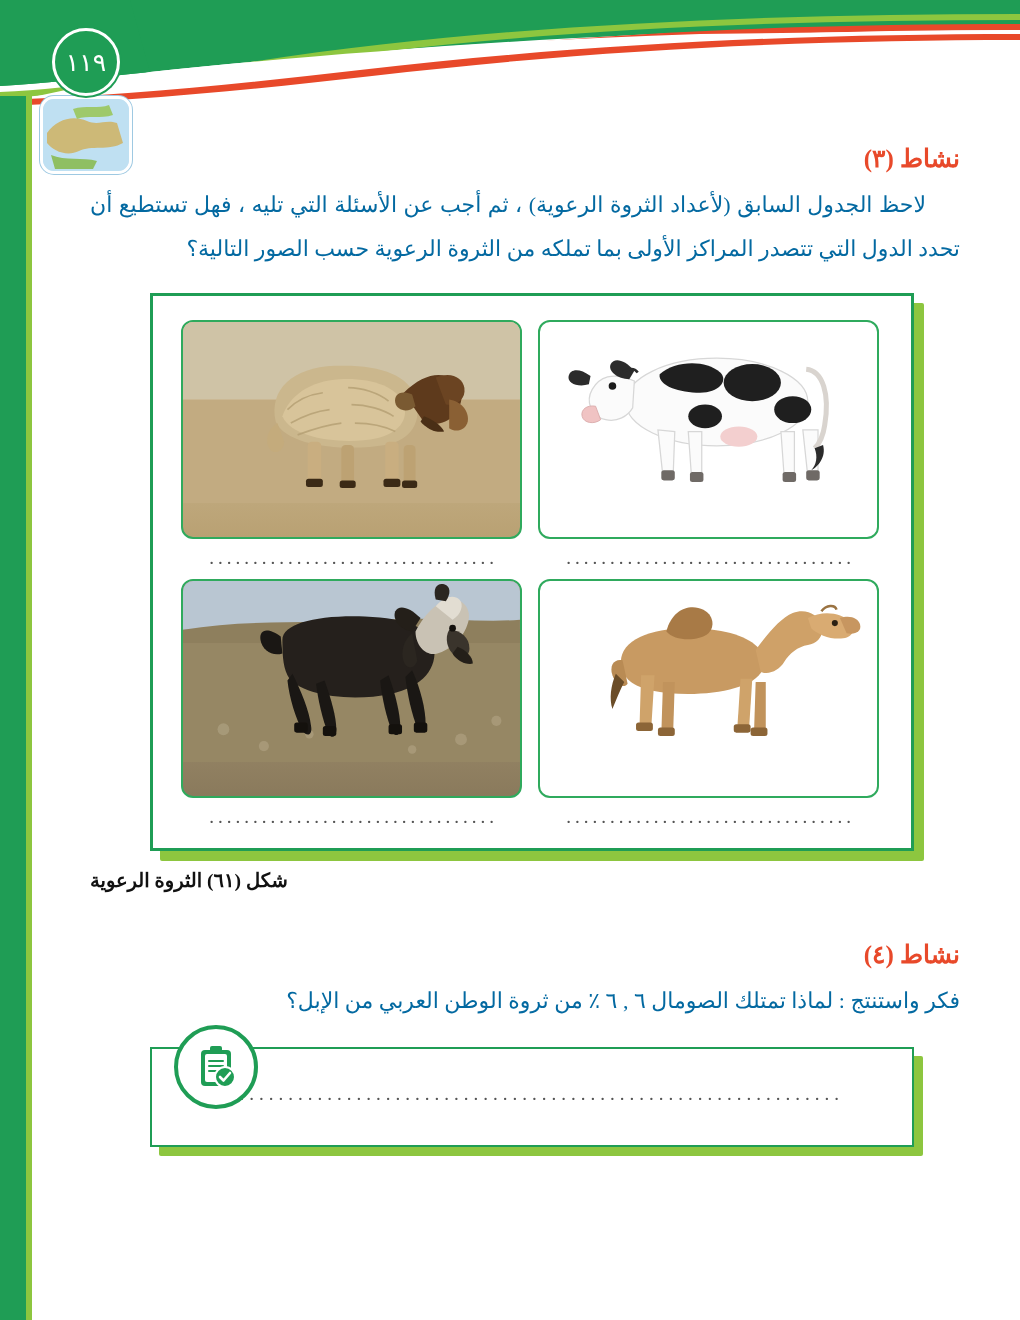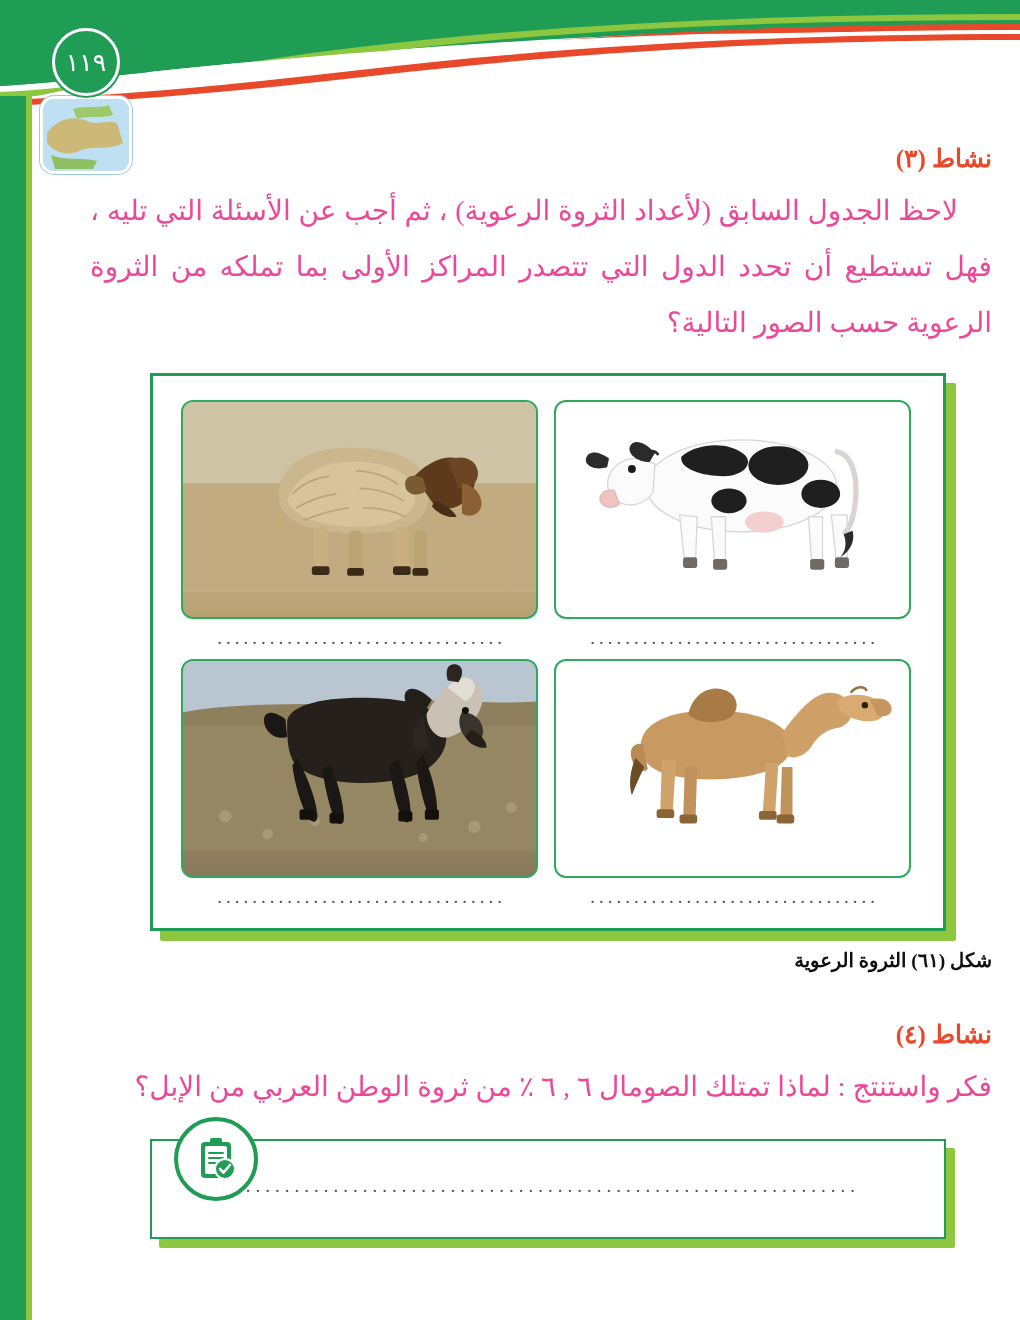--- a/index.html
+++ b/index.html
@@ -29,30 +29,30 @@
     position:absolute;top:96px;left:40px;width:86px;height:72px;border-radius:14px;
     background:#cfe6f5;border:3px solid #ffffff;overflow:hidden;z-index:5;
     box-shadow:0 0 0 1px #9ec9e2;
   }
 
   
   .left-strip{position:absolute;top:96px;left:0;width:26px;height:1224px;background:#1f9d55;}
   .left-strip2{position:absolute;top:96px;left:26px;width:6px;height:1224px;background:#8dc63f;}
 
   
-  .content{position:absolute;top:130px;right:0;width:930px;padding:0 28px 0 0;box-sizing:border-box;}
+  .content{position:absolute;top:130px;right:0;width:930px;padding:0 60px 0 0;box-sizing:border-box;}
 
   .activity-title{
     color:#e8492a;font-size:25px;font-weight:bold;
     font-family:"Liberation Serif",serif;margin:14px 0 10px 0;text-align:right;
   }
   .activity-title.a4{color:#e8492a;margin-top:48px;}
 
   .para{
-    font-size:28px;line-height:2.0;color:#ec4899;text-align:justify;
+    font-size:22px;line-height:2.0;color:#0369a1;text-align:justify;
     margin:0 0 6px 0;direction:rtl;
   }
   .para-indent{text-indent:34px;}
 
   
   .figure-wrap{position:relative;margin:22px 46px 0 60px;}
   .figure-shadow{
     position:absolute;top:10px;right:-10px;width:100%;height:100%;
     background:#8dc63f;border-radius:2px;
   }
@@ -66,21 +66,21 @@
     width:100%;height:215px;border:2px solid #2faa5d;border-radius:12px;
     overflow:hidden;position:relative;background:#ffffff;
   }
   .photo.desert{background:linear-gradient(#cfc3a4 0%,#d9cdb0 45%,#c9b58e 46%,#b9a173 100%);}
   .photo.ground{background:linear-gradient(#b9c4cf 0%,#cdd6df 28%,#8d7c5f 30%,#9b8a6a 60%,#8a7a5c 100%);}
   .dots{
     text-align:center;letter-spacing:4px;color:#555;font-size:19px;
     margin-top:8px;height:24px;overflow:hidden;
   }
   .fig-caption{
-    text-align:right;font-size:19.5px;color:#111;margin:18px 0 0 0;font-weight:bold;
+    text-align:left;font-size:19.5px;color:#111;margin:18px 0 0 0;font-weight:bold;
   }
 
   
   .animal{position:absolute;inset:0;}
 
   
   .answer-wrap{position:relative;margin:24px 46px 0 60px;}
   .answer-shadow{
     position:absolute;top:9px;right:-9px;width:100%;height:100%;
     background:#8dc63f;border-radius:2px;

